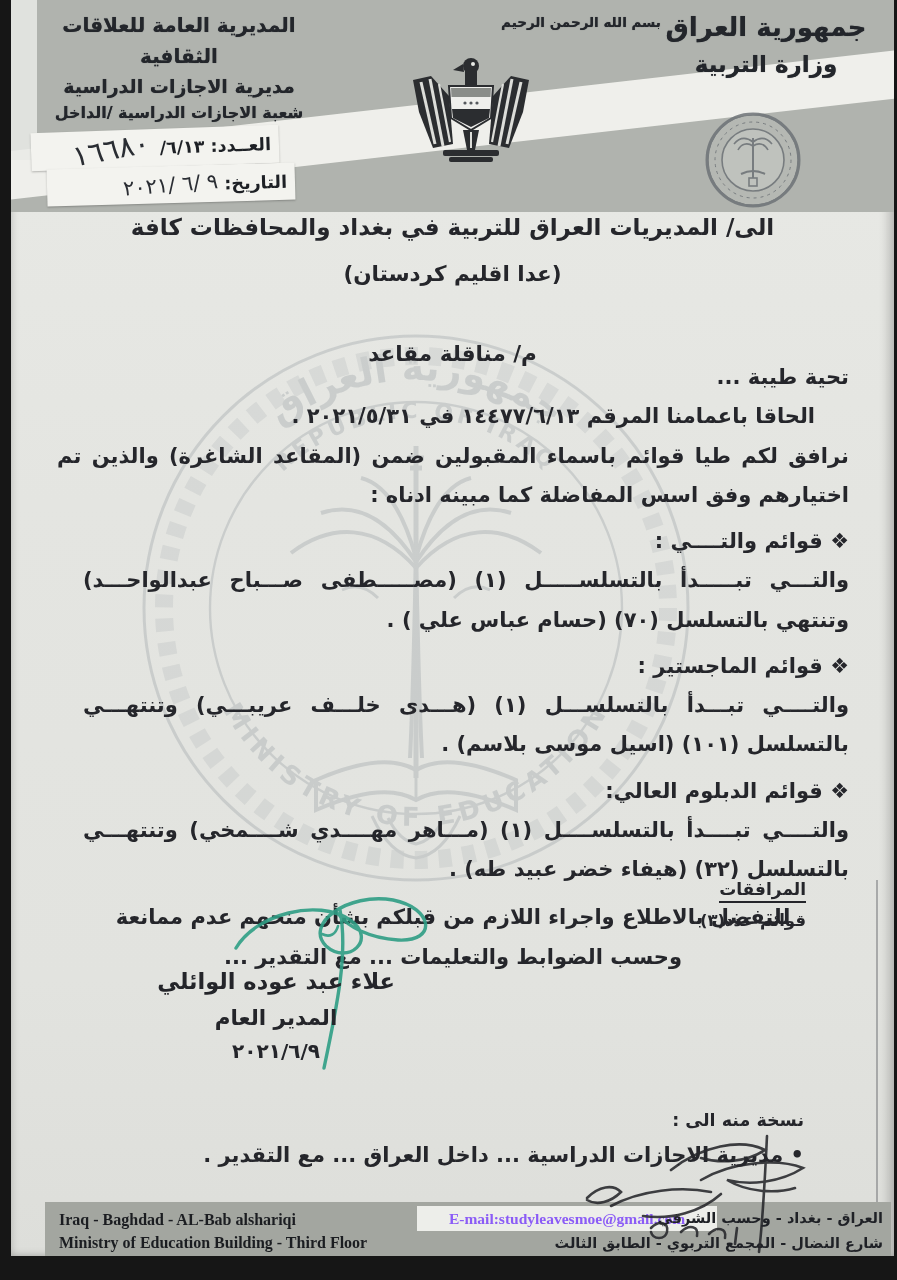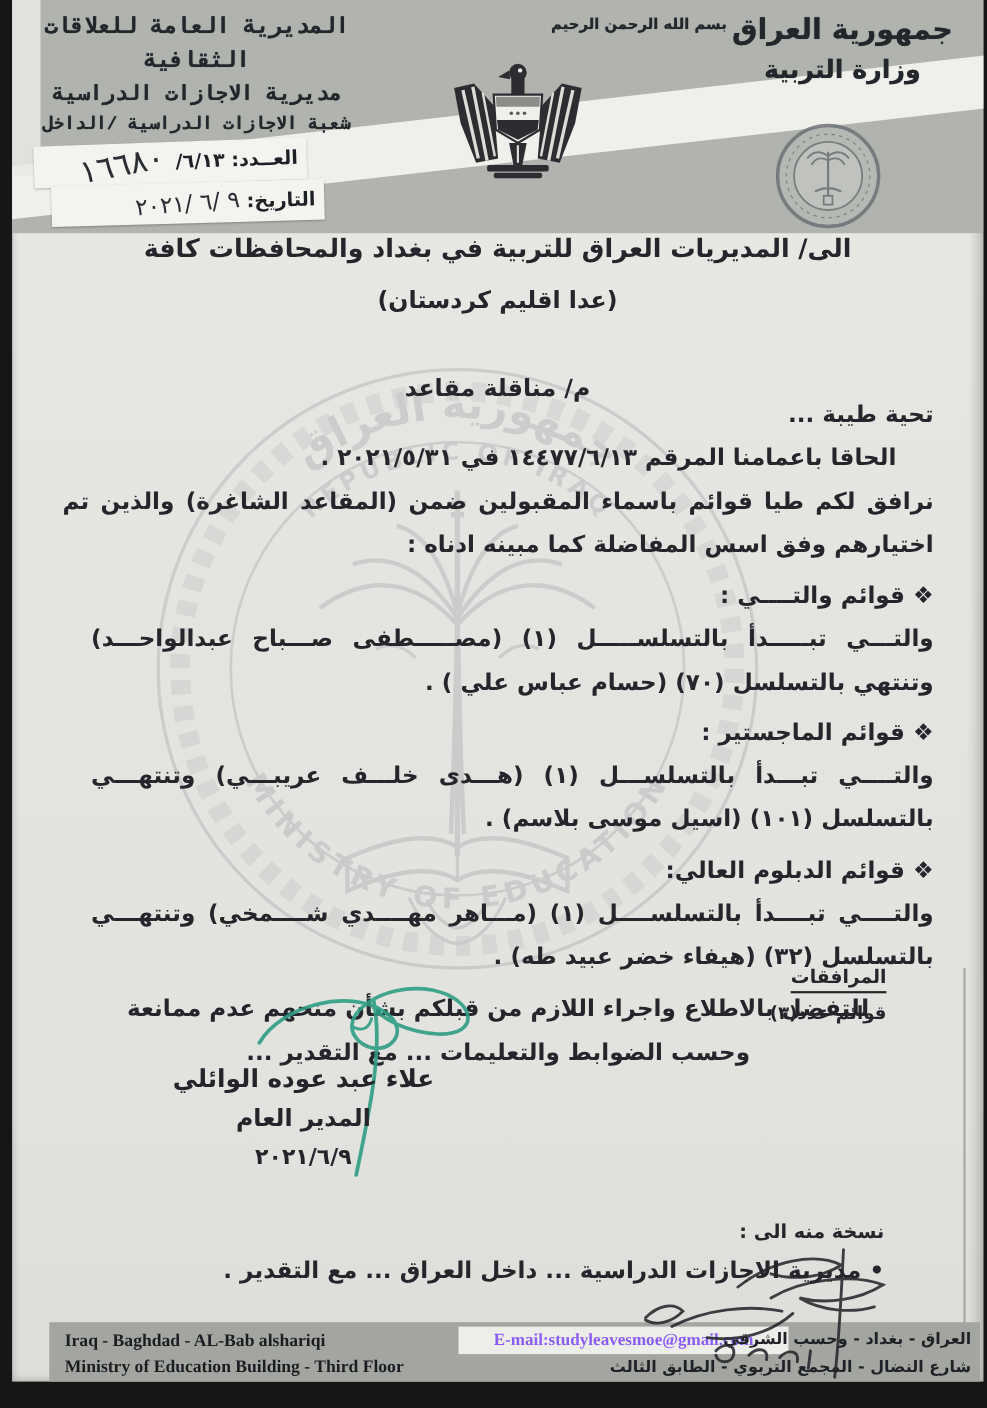--- a/index.html
+++ b/index.html
@@ -9,21 +9,21 @@
   #paper{position:absolute;left:11px;top:0;width:883px;height:1256px;
          background:linear-gradient(180deg,#e9eae6 0%,#e4e5e1 40%,#e2e3df 78%,#dddeda 100%);
          box-shadow:inset -6px 0 10px rgba(0,0,0,.18), inset 2px 0 6px rgba(0,0,0,.12);
          overflow:hidden;}
   
   #header-band{position:absolute;left:0;top:0;width:100%;height:212px;background:#b0b3ae;}
   #header-band .diag{position:absolute;left:-40px;top:96px;width:1050px;height:48px;background:#f4f4f0;
          transform:rotate(-6.5deg);opacity:.92;}
   #corner-light{position:absolute;left:0;top:0;width:26px;height:160px;background:#e9eae6;opacity:.85;}
   .callig{color:#23262b;font-weight:bold;text-shadow:0 0 .7px #3a3d42;}
-  #dept-block{left:22px;top:10px;width:292px;text-align:center;line-height:1.55;font-family:Liberation Mono, monospace;}
+  #dept-block{left:22px;top:10px;width:292px;text-align:center;line-height:1.55;}
   #dept-block .l1{font-size:20px;}
   #dept-block .l2{font-size:19px;}
   #dept-block .l3{font-size:16px;}
   #bismillah{left:470px;top:14px;width:200px;text-align:center;font-size:13.5px;}
   #gov-block{left:630px;top:8px;width:250px;text-align:center;line-height:1.5;}
   #gov-block .l1{font-size:26px;}
   #gov-block .l2{font-size:23px;}
   .numbox{background:#f3f3ef;box-shadow:0 1px 2px rgba(0,0,0,.25);display:flex;align-items:center;
           gap:6px;padding:2px 8px;color:#1d2025;font-weight:bold;font-size:17.5px;}
   #no-box{left:20px;top:129px;width:232px;height:34px;transform:rotate(-2deg);}

